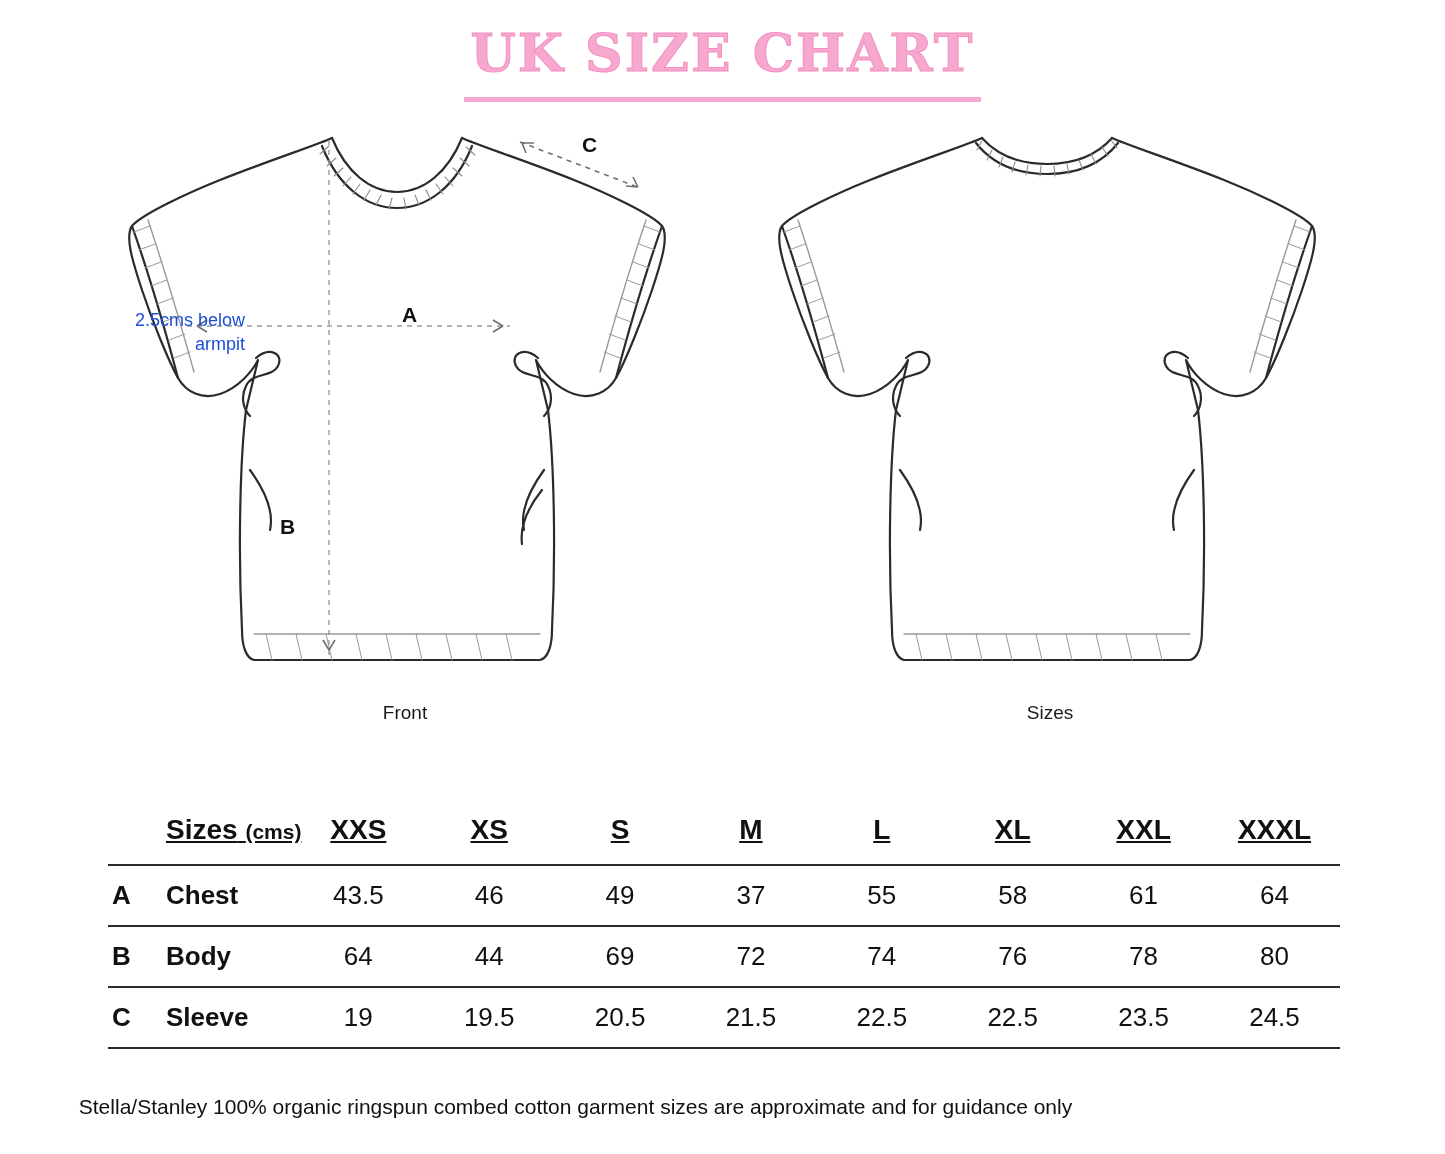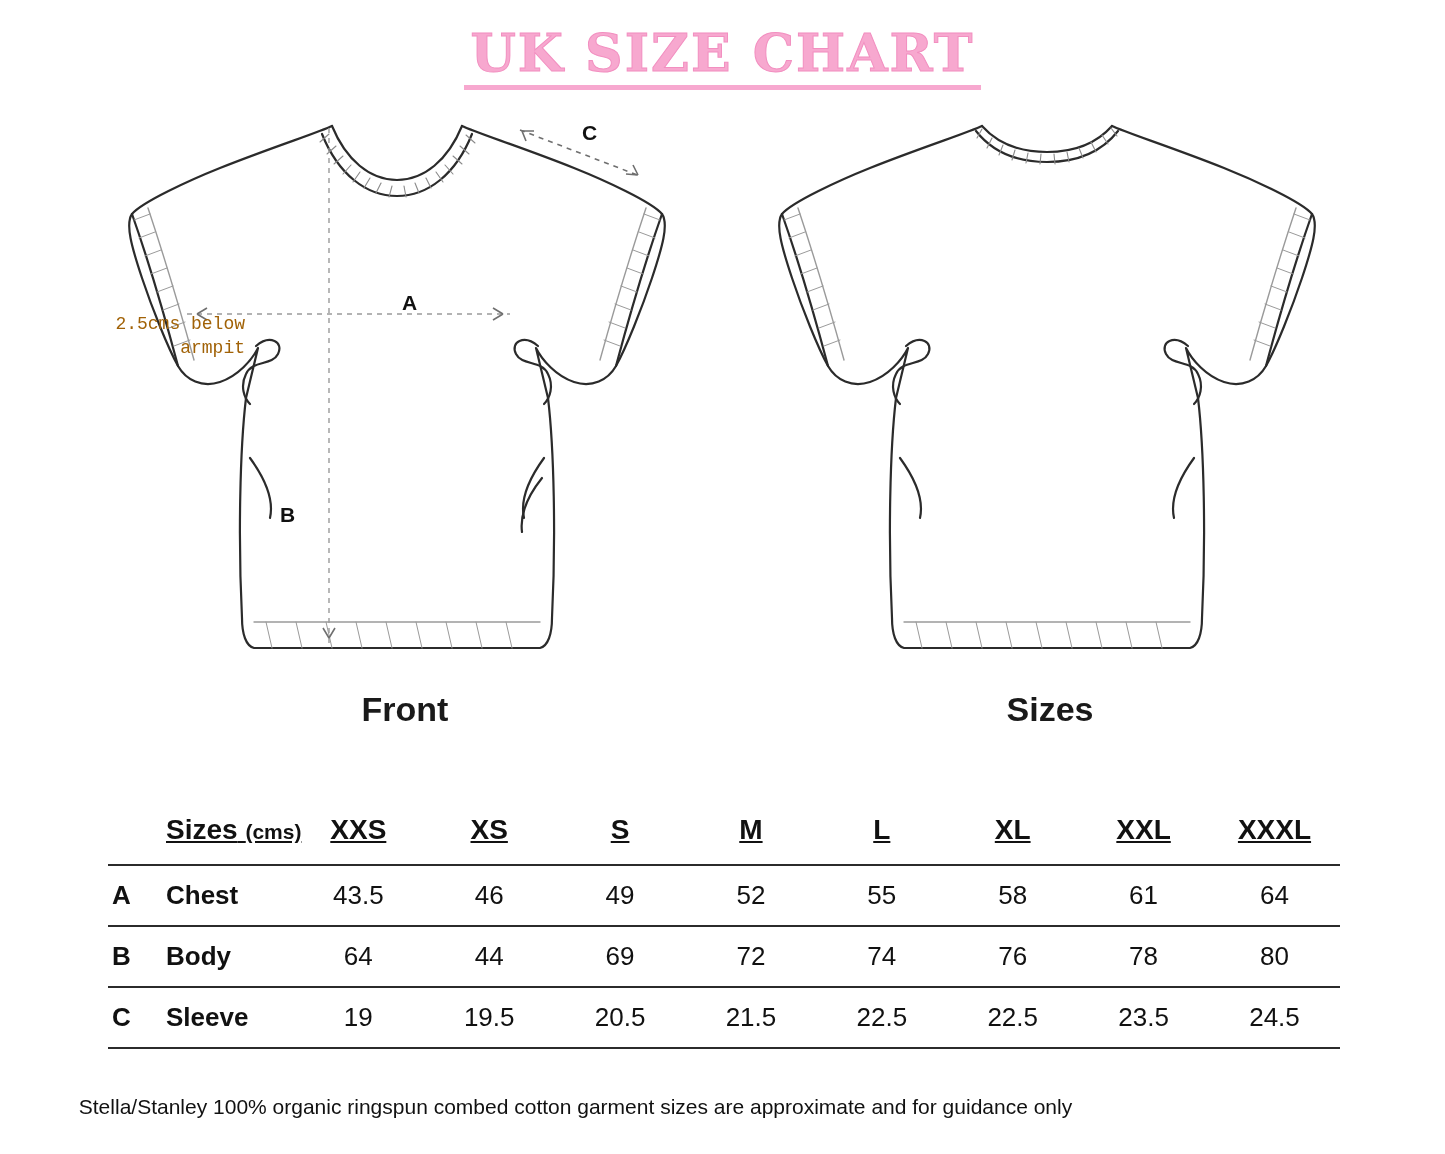--- a/index.html
+++ b/index.html
@@ -28,58 +28,57 @@
   }
   .title {
     display: inline-block;
     font-family: "DejaVu Serif", serif;
     font-weight: bold;
     font-size: 52px;
     letter-spacing: 2px;
     color: #f7a8cf;
     -webkit-text-stroke: 1px #f28fc0;
     border-bottom: 5px solid #f7a8cf;
-    padding: 0 6px 4px 6px;
+    padding: 0 6px 16px 6px;
     line-height: 1.05;
   }
 
   
   .illus {
     position: relative;
     width: 1445px;
     height: 620px;
     margin-top: 8px;
   }
   .shirt-svg {
     position: absolute;
     top: 0;
   }
   .shirt-front { left: 70px; }
   .shirt-back  { left: 720px; }
 
   .caption {
     position: absolute;
     top: 592px;
-    font-size: 34px;
-    font-weight: bold;
+    font-size: 19px;
+    font-weight: normal;
     color: #1a1a1a;
   }
   .caption-front { left: 310px; width: 190px; text-align: center; }
   .caption-back  { left: 955px; width: 190px; text-align: center; }
 
   .armpit-note {
     position: absolute;
     left: 95px;
-    top: 214px;
+    top: 198px;
     width: 150px;
     text-align: right;
     font-size: 18px;
     line-height: 1.35;
-    color: #a16207;
-    font-family: Liberation Mono, monospace;
+    color: #1d4ed8;
   }
 
   
   .table-wrap {
     position: absolute;
     top: 800px;
     left: 108px;
     width: 1232px;
   }
   table.size-table {
@@ -370,21 +369,21 @@
           <th>XXXL</th>
         </tr>
       </thead>
       <tbody>
         <tr>
           <td class="col-letter">A</td>
           <td class="col-name">Chest</td>
           <td>43.5</td>
           <td>46</td>
           <td>49</td>
-          <td>52</td>
+          <td>37</td>
           <td>55</td>
           <td>58</td>
           <td>61</td>
           <td>64</td>
         </tr>
         <tr>
           <td class="col-letter">B</td>
           <td class="col-name">Body</td>
           <td>64</td>
           <td>44</td>

